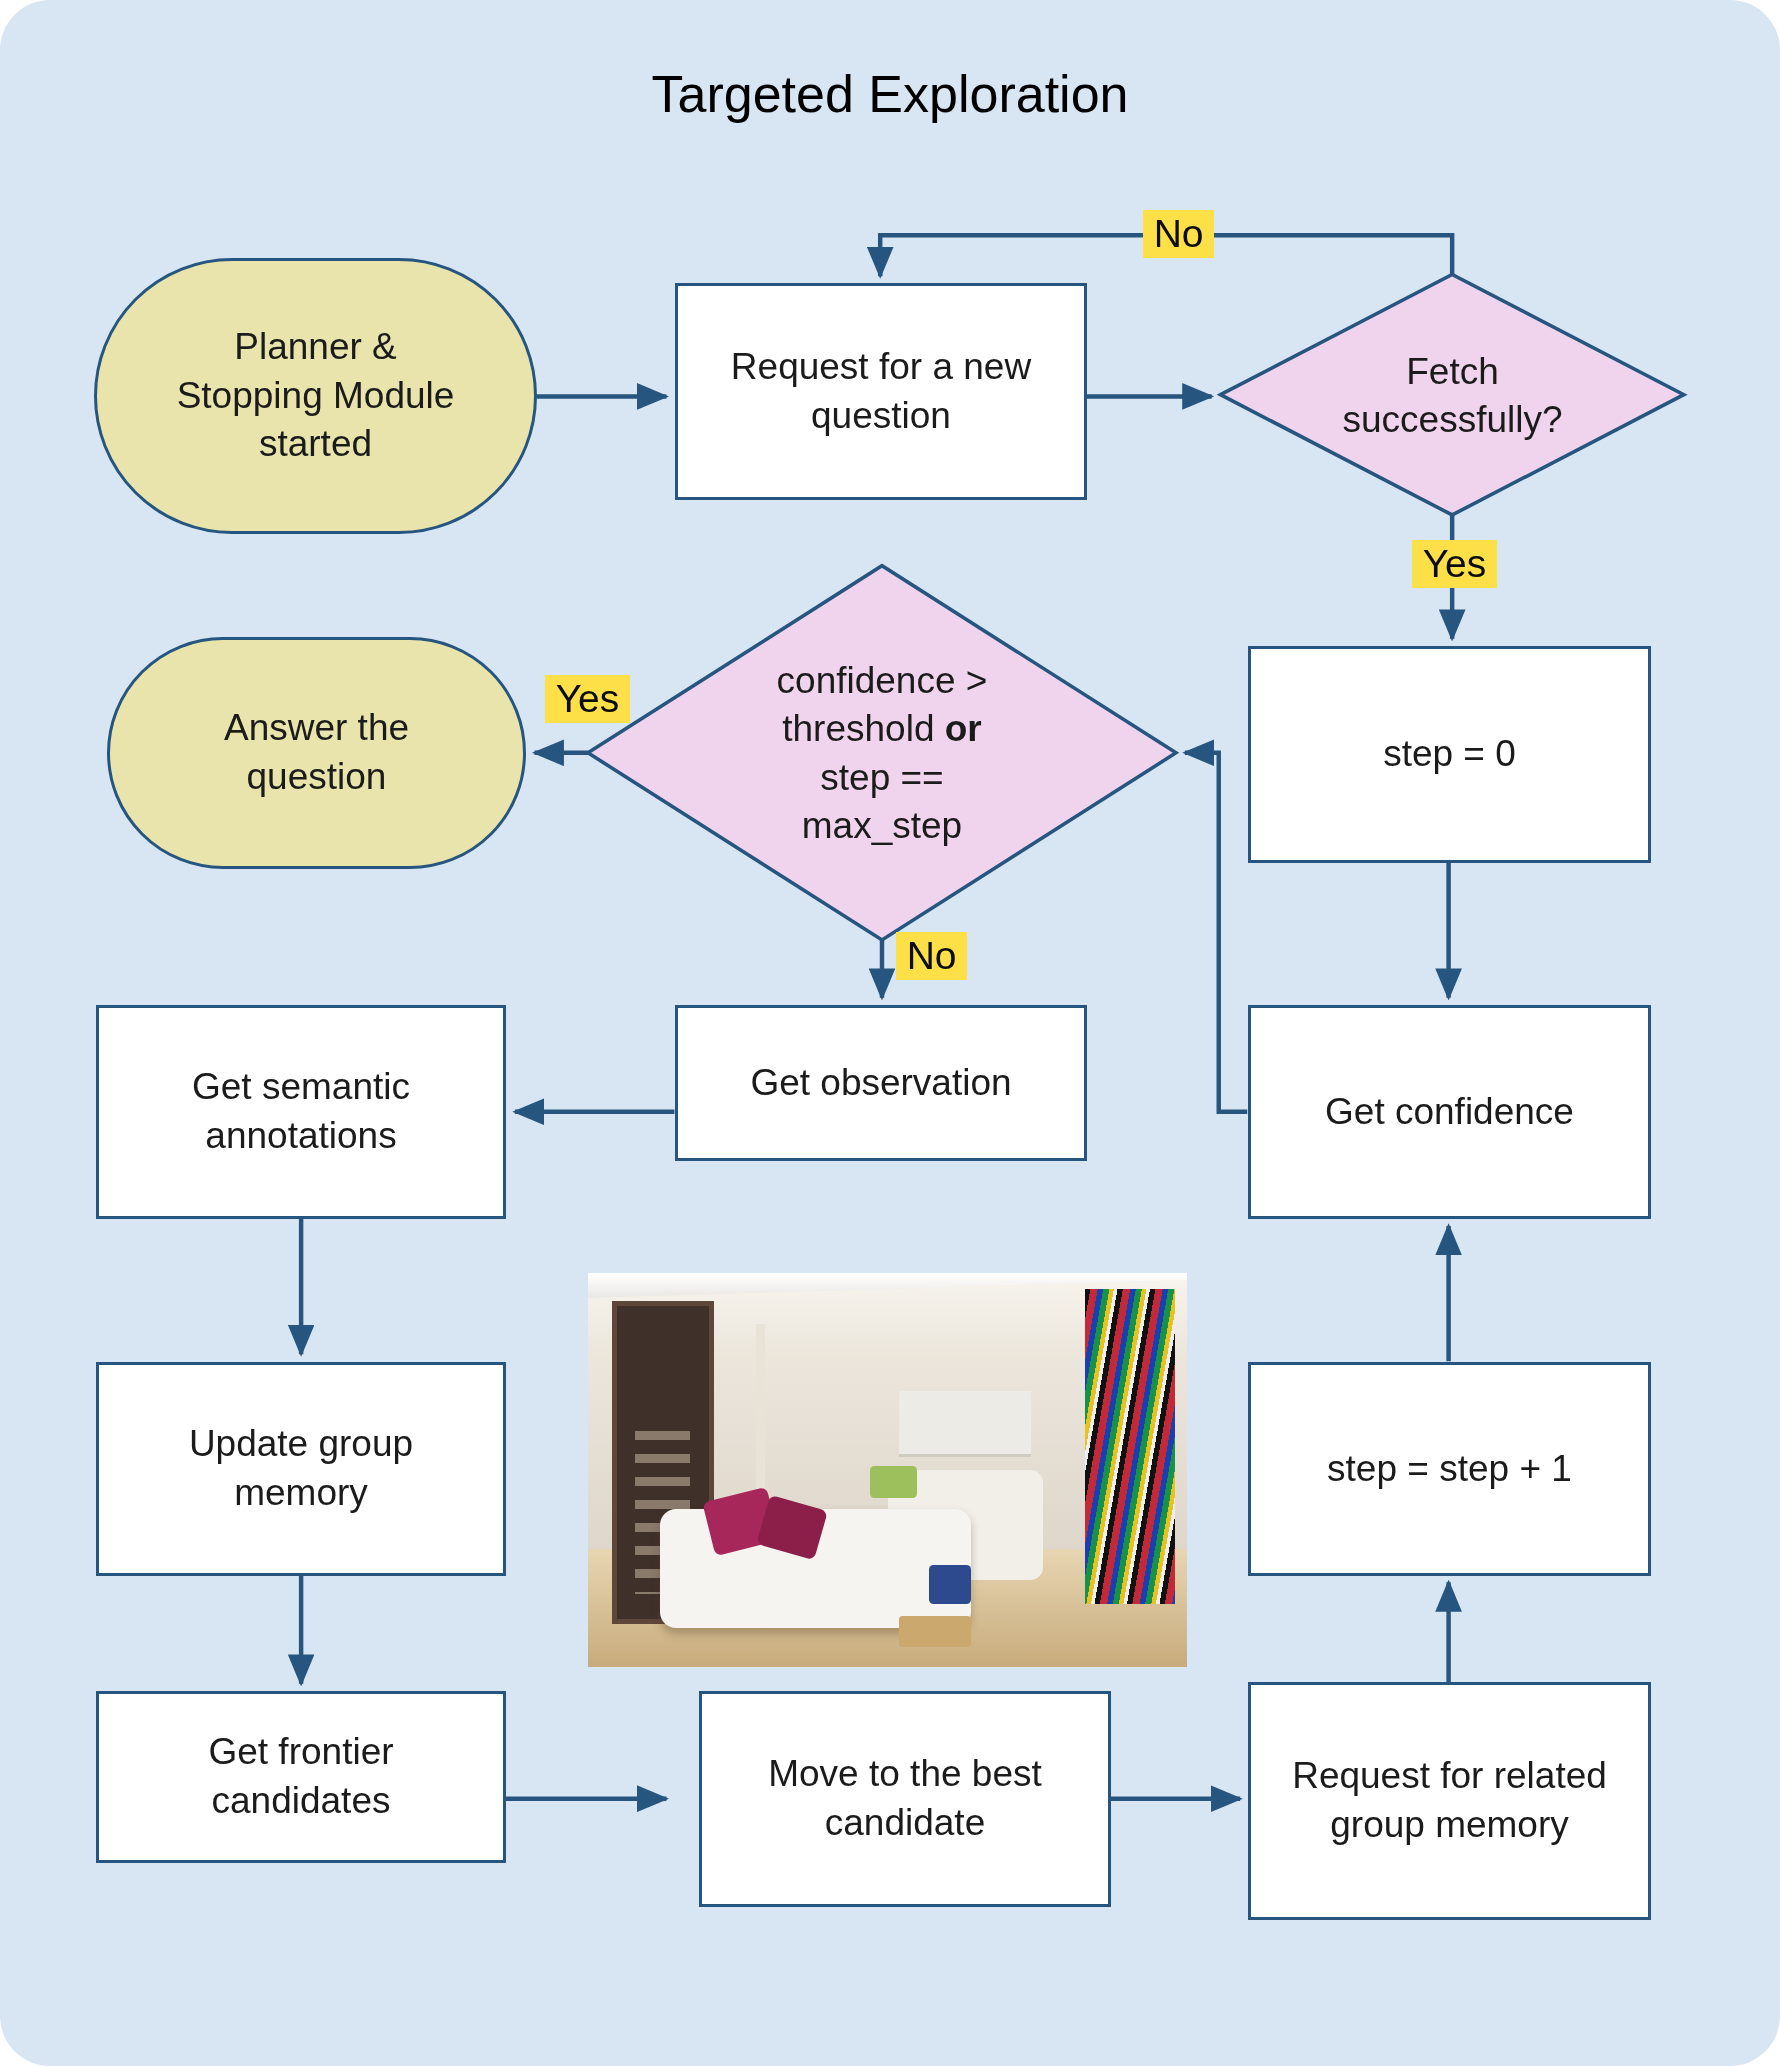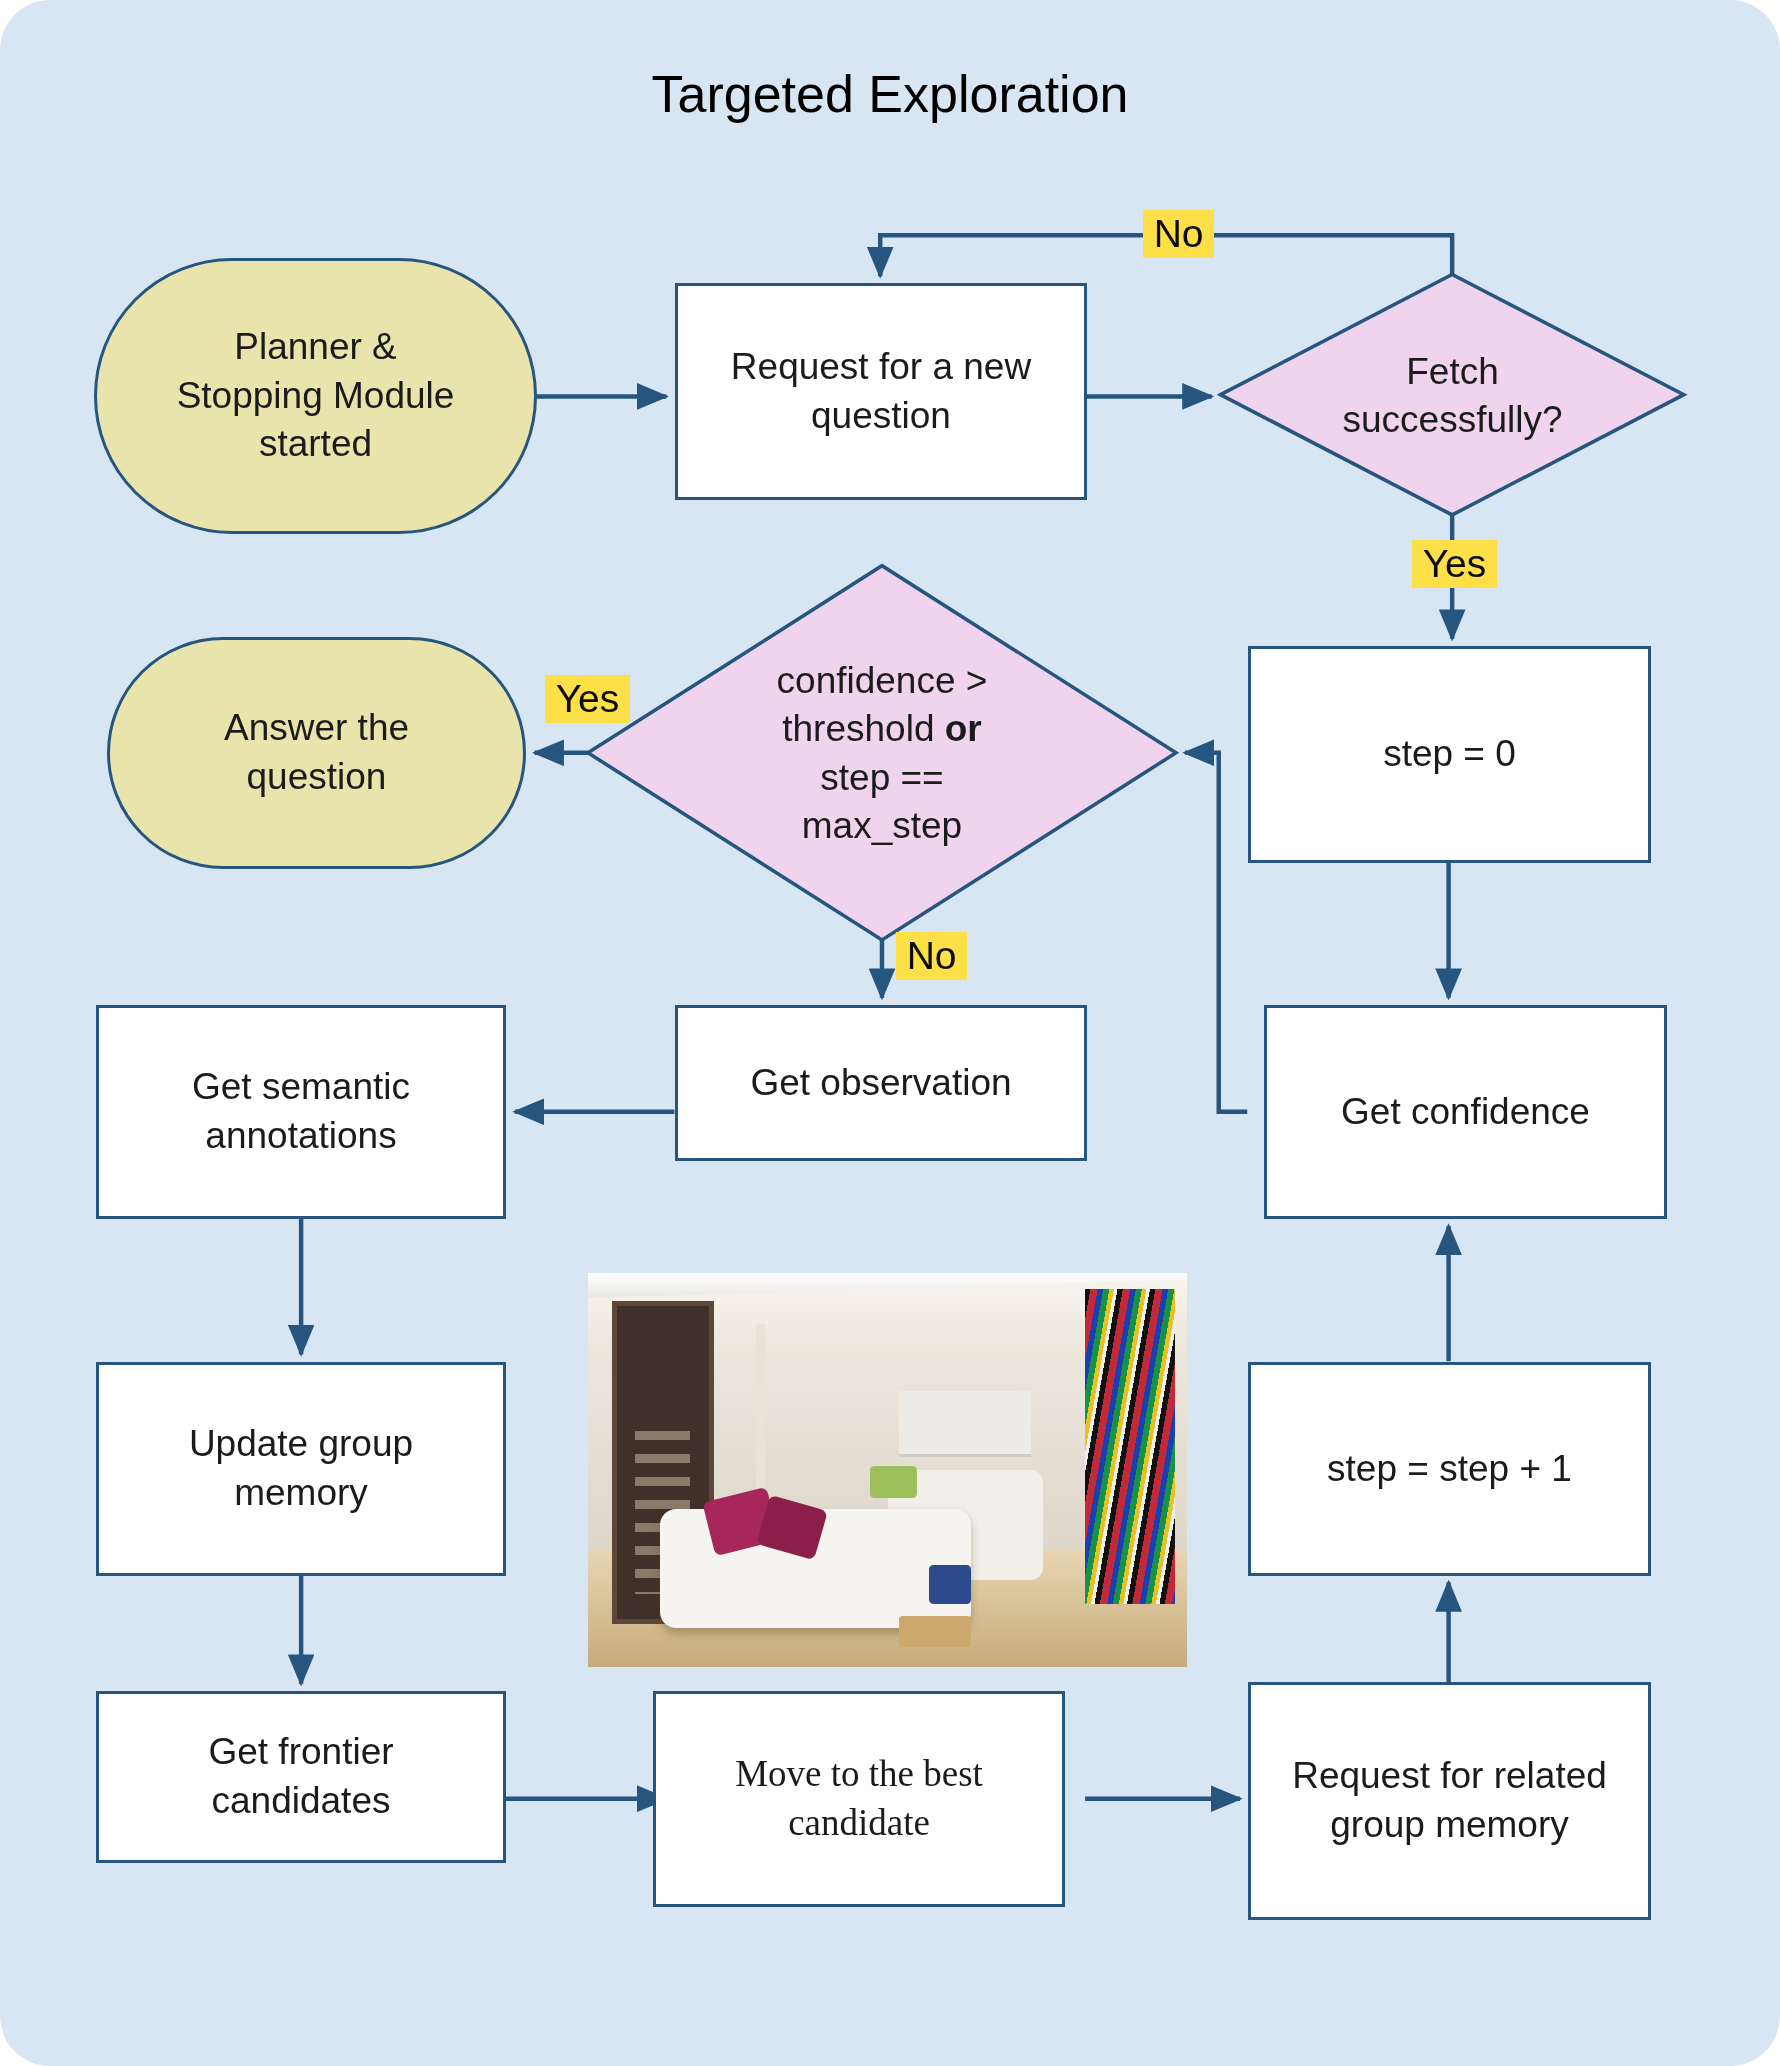--- a/index.html
+++ b/index.html
@@ -107,33 +107,33 @@
   </div>
   <div class="box" style="left:1248px;top:646px;width:403px;height:217px;">
     <span>step = 0</span>
   </div>
   <div class="box" style="left:675px;top:1005px;width:412px;height:156px;">
     <span>Get observation</span>
   </div>
   <div class="box" style="left:96px;top:1005px;width:410px;height:214px;padding:8px 53px;">
     <span>Get semantic annotations</span>
   </div>
-  <div class="box" style="left:1248px;top:1005px;width:403px;height:214px;margin-left:16px;">
+  <div class="box" style="left:1248px;top:1005px;width:403px;height:214px;">
     <span>Get confidence</span>
   </div>
   <div class="box" style="left:96px;top:1362px;width:410px;height:214px;padding:0 71px;">
     <span>Update group memory</span>
   </div>
   <div class="box" style="left:1248px;top:1362px;width:403px;height:214px;">
     <span>step = step + 1</span>
   </div>
   <div class="box" style="left:96px;top:1691px;width:410px;height:172px;padding:0 71px;">
     <span>Get frontier candidates</span>
   </div>
-  <div class="box" style="left:653px;top:1691px;width:412px;height:216px;padding:0 57px;font-family:Liberation Serif, serif;">
+  <div class="box" style="left:699px;top:1691px;width:412px;height:216px;padding:0 57px;">
     <span>Move to the best candidate</span>
   </div>
   <div class="box" style="left:1248px;top:1682px;width:403px;height:238px;padding:0 36px;">
     <span>Request for related group memory</span>
   </div>
 
   <div class="diamond-text" style="left:1310px;top:341px;width:285px;height:110px;">
     <span>Fetch successfully?</span>
   </div>
   <div class="diamond-text" style="left:686px;top:593px;width:392px;height:321px;">

